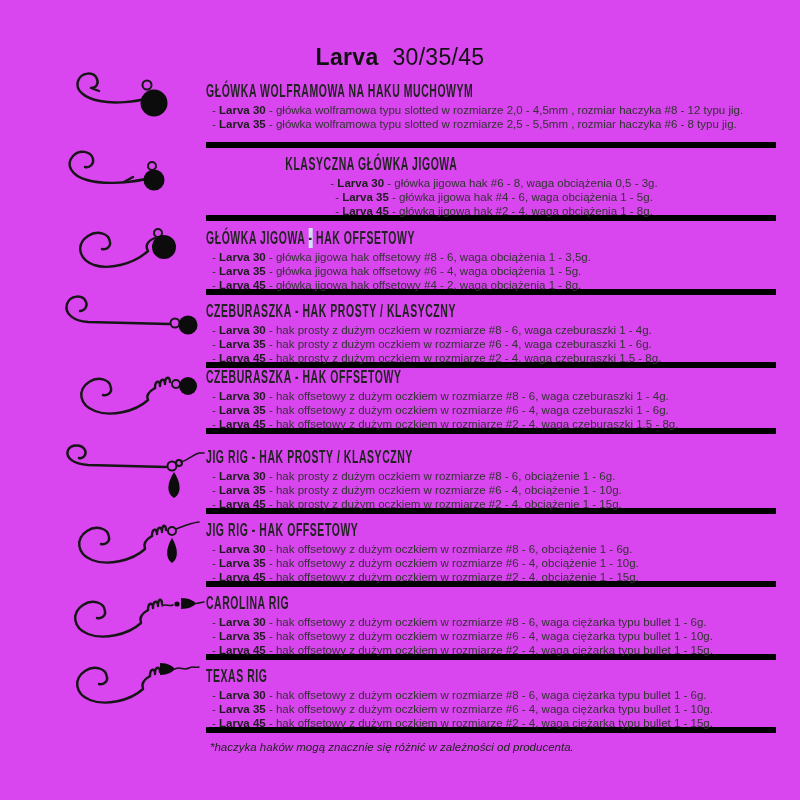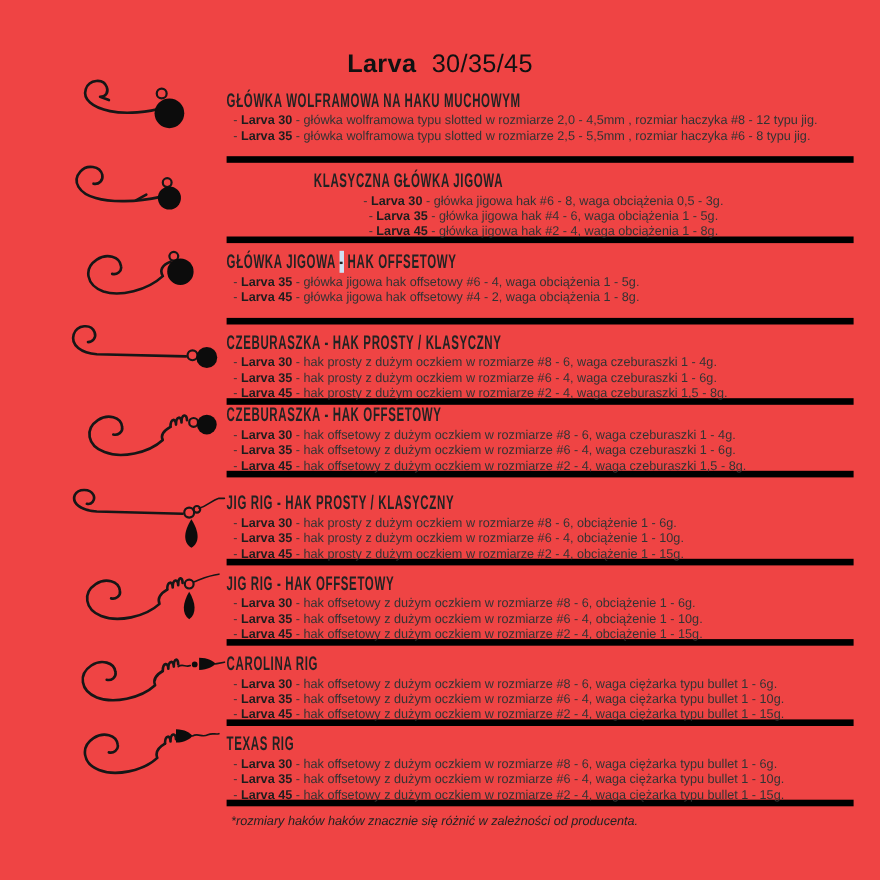--- a/index.html
+++ b/index.html
@@ -1,17 +1,17 @@
 <!DOCTYPE html>
 <html><head>
 <meta charset="utf-8">
 <style>
   html,body{margin:0;padding:0;background:#ffffff;}
   #page{
-    position:relative;width:800px;height:800px;background:#ef4444;overflow:hidden;
+    position:relative;width:800px;height:800px;background:#d946ef;overflow:hidden;
     font-family:"Liberation Sans",sans-serif;color:#333;
   }
   
   #title{position:absolute;top:44px;left:0;width:100%;text-align:center;
     font-size:23px;color:#111;letter-spacing:.3px;}
   #title .t-bold{font-weight:bold;}
   #title .t-reg{font-weight:normal;margin-left:14px;}
   
   .section{position:absolute;left:206px;width:570px;height:66px;
     border-bottom:6px solid #000000;box-sizing:border-box;}
@@ -53,20 +53,21 @@
     <div class="sec-head"><span>KLASYCZNA GŁÓWKA JIGOWA</span></div>
     <div class="sec-items">
           <div class="spec-line"><span>- </span><b>Larva 30</b><span> - główka jigowa hak #6 - 8, waga obciążenia 0,5 - 3g.</span></div>
           <div class="spec-line"><span>- </span><b>Larva 35</b><span> - główka jigowa hak #4 - 6, waga obciążenia 1 - 5g.</span></div>
           <div class="spec-line"><span>- </span><b>Larva 45</b><span> - główka jigowa hak #2 - 4, waga obciążenia 1 - 8g.</span></div>
         </div>
   </div>
       <div class="section" style="top: 229px;">
     <div class="sec-head"><span>GŁÓWKA JIGOWA </span><span class="hl">-</span><span> HAK OFFSETOWY</span></div>
     <div class="sec-items">
+          <div class="spec-line"><span>- </span><b>Larva 30</b><span> - główka jigowa hak offsetowy #8 - 6, waga obciążenia 1 - 3,5g.</span></div>
           <div class="spec-line"><span>- </span><b>Larva 35</b><span> - główka jigowa hak offsetowy #6 - 4, waga obciążenia 1 - 5g.</span></div>
           <div class="spec-line"><span>- </span><b>Larva 45</b><span> - główka jigowa hak offsetowy #4 - 2, waga obciążenia 1 - 8g.</span></div>
         </div>
   </div>
       <div class="section" style="top: 302px;">
     <div class="sec-head"><span>CZEBURASZKA - HAK PROSTY / KLASYCZNY</span></div>
     <div class="sec-items">
           <div class="spec-line"><span>- </span><b>Larva 30</b><span> - hak prosty z dużym oczkiem w rozmiarze #8 - 6, waga czeburaszki 1 - 4g.</span></div>
           <div class="spec-line"><span>- </span><b>Larva 35</b><span> - hak prosty z dużym oczkiem w rozmiarze #6 - 4, waga czeburaszki 1 - 6g.</span></div>
           <div class="spec-line"><span>- </span><b>Larva 45</b><span> - hak prosty z dużym oczkiem w rozmiarze #2 - 4, waga czeburaszki 1,5 - 8g.</span></div>
@@ -107,21 +108,21 @@
       <div class="section" style="top: 667px;">
     <div class="sec-head"><span>TEXAS RIG</span></div>
     <div class="sec-items">
           <div class="spec-line"><span>- </span><b>Larva 30</b><span> - hak offsetowy z dużym oczkiem w rozmiarze #8 - 6, waga ciężarka typu bullet 1 - 6g.</span></div>
           <div class="spec-line"><span>- </span><b>Larva 35</b><span> - hak offsetowy z dużym oczkiem w rozmiarze #6 - 4, waga ciężarka typu bullet 1 - 10g.</span></div>
           <div class="spec-line"><span>- </span><b>Larva 45</b><span> - hak offsetowy z dużym oczkiem w rozmiarze #2 - 4, waga ciężarka typu bullet 1 - 15g.</span></div>
         </div>
   </div>
     </div>
 
-  <div id="footnote">*rozmiary haków haków znacznie się różnić w zależności od producenta.</div>
+  <div id="footnote">*haczyka haków mogą znacznie się różnić w zależności od producenta.</div>
 <svg class="illu" viewBox="0 0 156 70" style="top: 68px;">
       <path d="M96 30 C84 34 62 36 48 33 C32 30 23 22 26 13 C29 4 42 3 45 11 C47 16 44 20 39 20 l8 3"></path>
       <circle cx="95" cy="17" r="4.5" class="st"></circle>
       <circle cx="102" cy="35" r="13.5" class="fl"></circle>
     </svg>
     <svg class="illu" viewBox="0 0 156 70" style="top: 146px;">
       <path d="M94 33 C72 38 48 38 35 34 C20 30 13 19 21 10 C27 3 39 5 41 13 C42 18 38 22 33 21"></path>
       <path d="M72 36 l9 -5"></path>
       <circle cx="100" cy="20" r="4" class="st"></circle>
       <circle cx="102" cy="34" r="10.5" class="fl"></circle>

